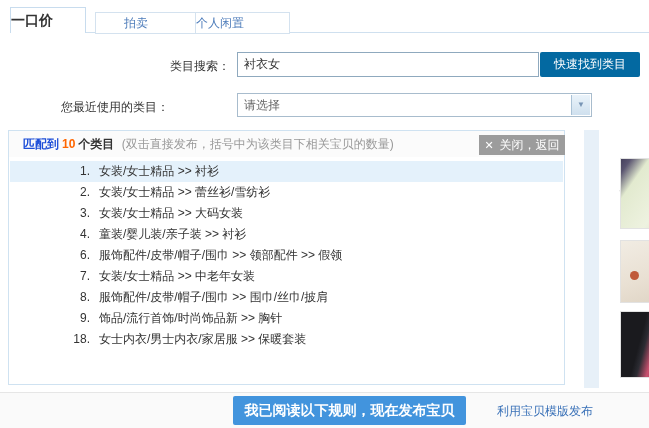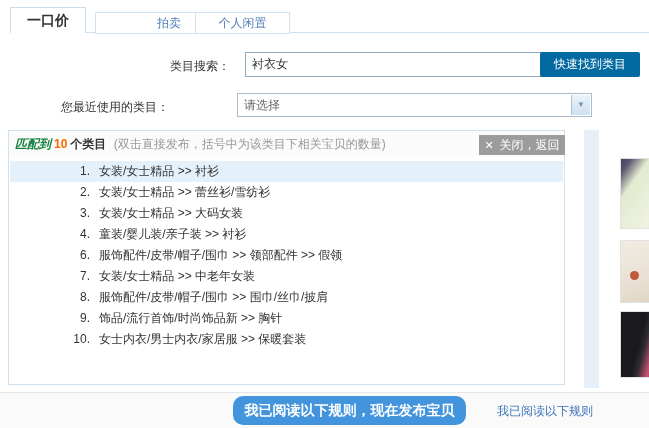--- a/index.html
+++ b/index.html
@@ -1,53 +1,53 @@
 <!DOCTYPE html>
 <html><head>
 <meta charset="utf-8">
 <style>
   html,body{margin:0;padding:0;}
   body{font-family:"Liberation Sans","DejaVu Sans",sans-serif;background:#fff;}
   #screen{position:relative;width:649px;height:428px;overflow:hidden;background:#fff;font-size:12px;color:#333;}
 
   
   .tabs-line{position:absolute;left:84px;top:32px;width:565px;height:0;border-top:1px solid #cfe0ef;}
-  .tab{position:absolute;text-align:center;background:#fff;cursor:pointer;}
+  .tab{position:absolute;text-align:left;background:#fff;cursor:pointer;}
   .tab-active{left:10px;top:7px;width:74px;height:25px;line-height:25px;border:1px solid #c8dcee;border-bottom:none;font-weight:bold;font-size:14px;color:#333;z-index:2;}
   .tab-idle{top:12px;height:20px;line-height:20px;border:1px solid #d4e2ef;color:#4d7cba;font-size:12px;}
   .tab-2{left:95px;width:90px;padding-left:28px;}
   .tab-3{left:195px;width:93px;}
 
   
   .form-label{position:absolute;left:0;width:230px;text-align:right;color:#333;}
   .lbl-search{top:58px;}
   .lbl-recent{top:99px;text-align:center;}
-  .search-input{position:absolute;left:237px;top:52px;width:288px;height:21px;border:1px solid #8fa9be;padding:1px 6px;font-size:12px;color:#333;font-family:inherit;margin-left:8px;}
+  .search-input{position:absolute;left:237px;top:52px;width:288px;height:21px;border:1px solid #8fa9be;padding:1px 6px;font-size:12px;color:#333;font-family:inherit;}
   .search-btn{position:absolute;left:540px;top:52px;width:100px;height:25px;line-height:25px;text-align:center;background:#0369a1;color:#fff;border-radius:2px;cursor:pointer;}
   .select-box{position:absolute;left:237px;top:93px;width:353px;height:22px;border:1px solid #a8bccd;background:#fff;}
   .select-value{position:absolute;left:6px;top:0;line-height:22px;color:#666;}
   .select-arrow{position:absolute;right:1px;top:1px;width:18px;height:20px;background:linear-gradient(#eaf3fa,#cfe0ee);border-left:1px solid #aac2d6;text-align:center;line-height:20px;font-size:8px;color:#7895b5;cursor:pointer;}
 
   
   .match-panel{position:absolute;left:8px;top:130px;width:555px;height:253px;border:1px solid #cfe2f1;background:#fff;}
   .match-header{position:absolute;left:0;top:0;width:100%;height:26px;line-height:26px;background:#fbfbfb;}
-  .match-header .bold{font-weight:bold;color:#15803d;margin-left:6px;font-style:italic;}
+  .match-header .bold{font-weight:bold;color:#1d4ed8;margin-left:14px;}
   .match-header .count{font-weight:bold;color:#ff6600;margin:0 3px;}
   .match-header .bold2{font-weight:bold;color:#333;}
   .match-header .hint{color:#999;margin-left:4px;}
   .close-btn{position:absolute;left:470px;top:4px;width:86px;height:20px;line-height:20px;background:#9c9c9c;color:#fff;text-align:center;cursor:pointer;font-size:12px;}
   .close-btn .x{margin-right:6px;font-size:11px;}
   .cat-list{position:absolute;left:1px;top:30px;width:553px;}
   .cat-row{height:21px;line-height:21px;color:#333;cursor:pointer;padding-left:48px;}
   .cat-row.selected{background:#e4f1fb;}
   .cat-row .num{display:inline-block;width:32px;text-align:right;margin-right:9px;}
 
   
   .footer{position:absolute;left:0;top:392px;width:649px;height:36px;background:#fafafa;border-top:1px solid #e6e6e6;}
-  .publish-btn{position:absolute;left:233px;top:3px;width:233px;height:29px;line-height:29px;text-align:center;background:#4294dd;color:#fff;font-weight:bold;font-size:14px;border-radius:10px;cursor:pointer;}
+  .publish-btn{position:absolute;left:233px;top:3px;width:233px;height:29px;line-height:29px;text-align:center;background:#4294dd;color:#fff;font-weight:bold;font-size:14px;border-radius:2px;cursor:pointer;}
   .tpl-link{position:absolute;left:497px;top:10px;color:#3b72b8;cursor:pointer;}
 
   
   .divider-strip{position:absolute;left:584px;top:130px;width:15px;height:258px;background:#e7f0f8;}
   .right-heading{position:absolute;left:620px;top:136px;font-weight:bold;color:#666;margin-top:48px;}
   .thumb{position:absolute;left:620px;width:60px;border:1px solid #e2e2e2;cursor:pointer;}
   .thumb1{top:158px;height:69px;background:linear-gradient(125deg,#45405c 0%,#5a5570 9%,#e2eacf 26%,#eef2e0 65%,#d3dcbc 100%);}
   .thumb2{top:240px;height:61px;background:linear-gradient(160deg,#f1ece3 0%,#e9e0d3 55%,#ddd2c2 100%);}
   .thumb2:after{content:"";position:absolute;left:9px;top:30px;width:9px;height:9px;border-radius:50%;background:#c05a3a;}
   .thumb3{top:311px;height:65px;background:linear-gradient(105deg,#1a1a1e 0%,#1a1a1e 34%,#2c2c33 42%,#c8506e 55%,#a83a58 74%,#1c1c22 92%);}
@@ -83,29 +83,29 @@
     </div>
     <div class="cat-list">
         <div class="cat-row selected"><span class="num">1.</span><span>女装/女士精品 &gt;&gt; 衬衫</span></div>
         <div class="cat-row"><span class="num">2.</span><span>女装/女士精品 &gt;&gt; 蕾丝衫/雪纺衫</span></div>
         <div class="cat-row"><span class="num">3.</span><span>女装/女士精品 &gt;&gt; 大码女装</span></div>
         <div class="cat-row"><span class="num">4.</span><span>童装/婴儿装/亲子装 &gt;&gt; 衬衫</span></div>
         <div class="cat-row"><span class="num">6.</span><span>服饰配件/皮带/帽子/围巾 &gt;&gt; 领部配件 &gt;&gt; 假领</span></div>
         <div class="cat-row"><span class="num">7.</span><span>女装/女士精品 &gt;&gt; 中老年女装</span></div>
         <div class="cat-row"><span class="num">8.</span><span>服饰配件/皮带/帽子/围巾 &gt;&gt; 围巾/丝巾/披肩</span></div>
         <div class="cat-row"><span class="num">9.</span><span>饰品/流行首饰/时尚饰品新 &gt;&gt; 胸针</span></div>
-        <div class="cat-row"><span class="num">10.</span><span>女士内衣/男士内衣/家居服 &gt;&gt; 保暖套装</span></div>
+        <div class="cat-row"><span class="num">18.</span><span>女士内衣/男士内衣/家居服 &gt;&gt; 保暖套装</span></div>
       </div>
   </div>
 
   <div class="divider-strip"></div>
   <div class="right-heading">该类</div>
   <div class="thumb thumb1"></div>
   <div class="thumb thumb2"></div>
   <div class="thumb thumb3"></div>
   <div class="red-corner"></div>
 
   <div class="footer">
     <div class="publish-btn">我已阅读以下规则，现在发布宝贝</div>
-    <div class="tpl-link">我已阅读以下规则</div>
+    <div class="tpl-link">利用宝贝模版发布</div>
   </div>
 
 </div>
 
 </body></html>

